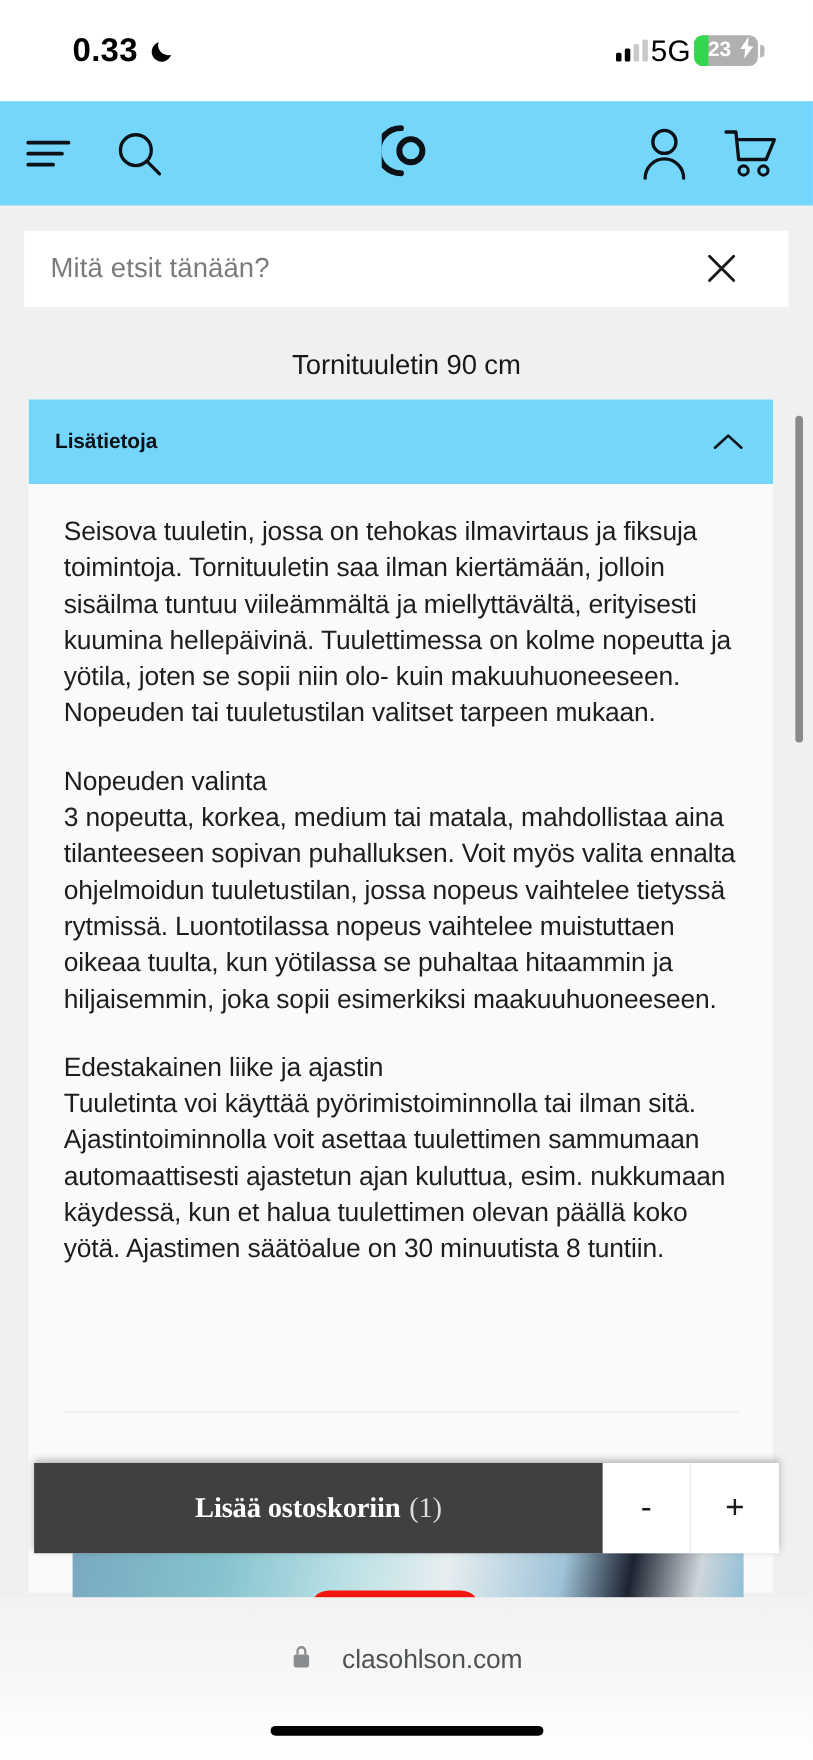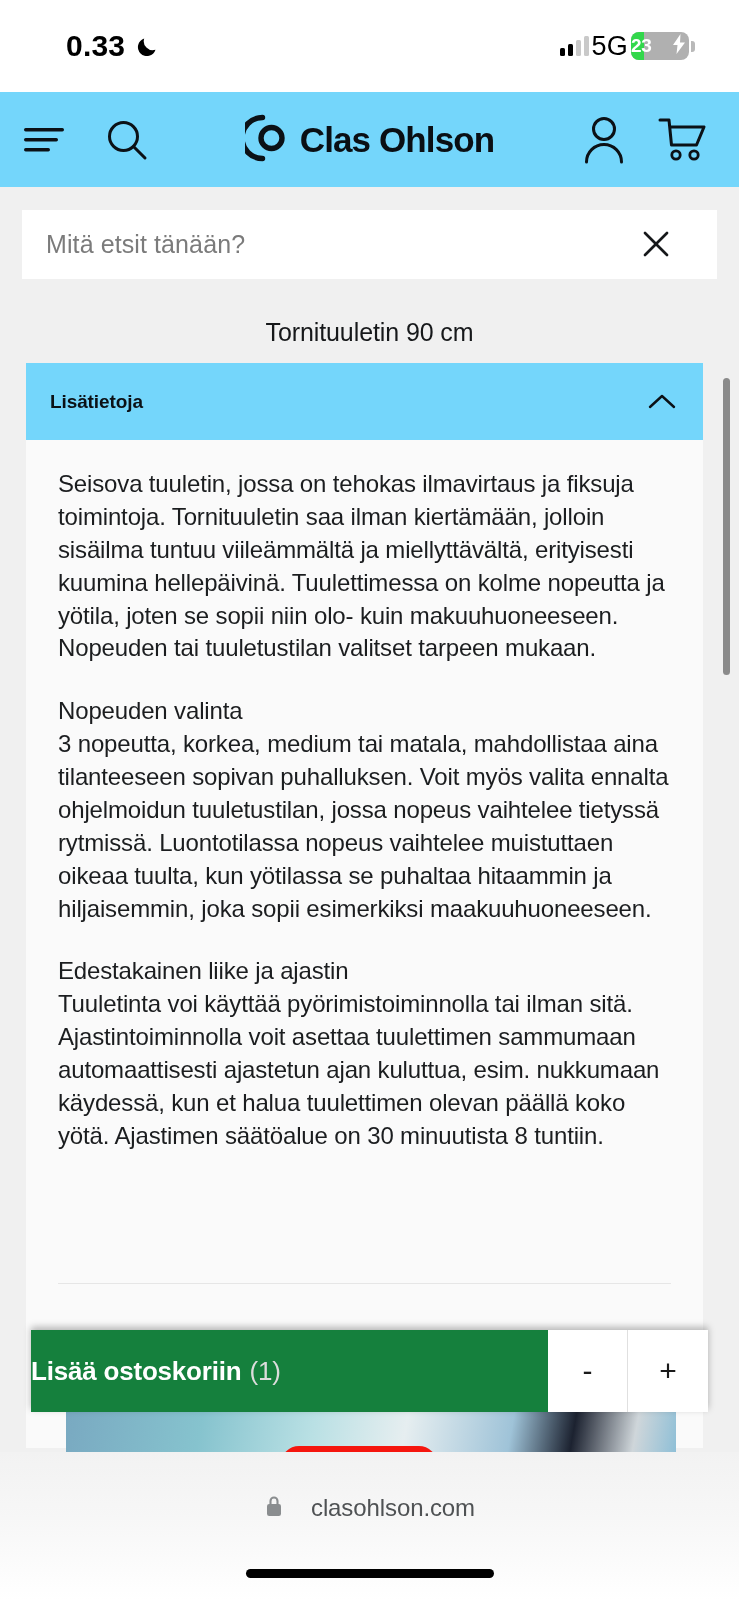--- a/index.html
+++ b/index.html
@@ -29,21 +29,21 @@
   .bars i:nth-child(2){ height:12px; }
   .bars i:nth-child(3){ height:16px; }
   .bars i:nth-child(4){ height:20px; }
   .net{ font-size:27px; font-weight:500; color:#000; letter-spacing:.2px; }
   .battery{
     position:relative; width:58px; height:28px; border-radius:8px;
     background:#b0b0b0; display:flex; align-items:center; overflow:hidden;
   }
   .battery .fill{ position:absolute; left:0; top:0; bottom:0; width:23%; background:#32d74b; }
   .battery .pct{
-    position:relative; z-index:2; width:100%; 
+    position:relative; z-index:2; width:100%; text-align:center;
     font-size:19px; font-weight:700; color:#fff; letter-spacing:-.3px;
     padding-right:12px;
   }
   .battery .bolt{
     position:absolute; right:3px; top:50%; transform:translateY(-50%); z-index:3;
   }
   .battery-cap{
     width:4px; height:11px; background:#b9b9b9; border-radius:0 3px 3px 0; margin-left:2px;
   }
 
@@ -113,22 +113,22 @@
     background:#8a8a8a; border-radius:4px;
   }
 
   
   .cartbar{
     position:absolute; left:31px; top:1330px; width:677px; height:82px;
     display:flex; align-items:stretch;
     box-shadow:0 -3px 7px rgba(0,0,0,.28);
   }
   .cart-main{
-    flex:1; background:#15803d; display:flex; align-items:center; 
-    color:#ffffff; font-size:26px; font-weight:700; letter-spacing:-.2px; cursor:pointer;
+    flex:1; background:#404040; display:flex; align-items:center; justify-content:center;
+    color:#ffffff; font-size:26px; font-weight:700; letter-spacing:-.2px; cursor:pointer;font-family:Liberation Serif, serif;
   }
   .cart-main .qty{ font-weight:400; color:#dcdcdc; margin-left:8px; }
   .qbtn{
     width:80px; background:#ffffff; display:flex; align-items:center; justify-content:center;
     font-size:30px; color:#1a1a1a; cursor:pointer;
   }
   .qbtn.minus{ border-right:1px solid #e0e0e0; }
 
   
   .imgstrip{
@@ -207,21 +207,20 @@
         <line x1="29.5" y1="29.5" x2="41" y2="41" stroke="#0b1116" stroke-width="3" stroke-linecap="round"></line>
       </svg>
     </div>
     <div class="hdr-logo">
       <span>
         <svg width="46" height="48" viewBox="0 0 46 48">
           <path d="M17.5 3.5A20.5 20.5 0 0 0 17.5 44.5" fill="none" stroke="#0b1116" stroke-width="5.4" stroke-linecap="round"></path>
           <circle cx="26.5" cy="24" r="10.5" fill="none" stroke="#0b1116" stroke-width="5.4"></circle>
         </svg>
       </span>
-      <span class="logo-word">Clas Ohlson</span>
     </div>
     <div class="hdr-icon hdr-account">
       <svg width="46" height="50" viewBox="0 0 46 50">
         <circle cx="23" cy="14" r="10.5" fill="none" stroke="#0b1116" stroke-width="3"></circle>
         <path d="M5.5 47c0-9.7 7.8-17.5 17.5-17.5S40.5 37.3 40.5 47" fill="none" stroke="#0b1116" stroke-width="3" stroke-linecap="round"></path>
       </svg>
     </div>
     <div class="hdr-icon hdr-cart">
       <svg width="50" height="48" viewBox="0 0 50 48">
         <path d="M3 4h9l2.5 25h25L47 11H14" fill="none" stroke="#0b1116" stroke-width="3" stroke-linecap="round" stroke-linejoin="round"></path>

